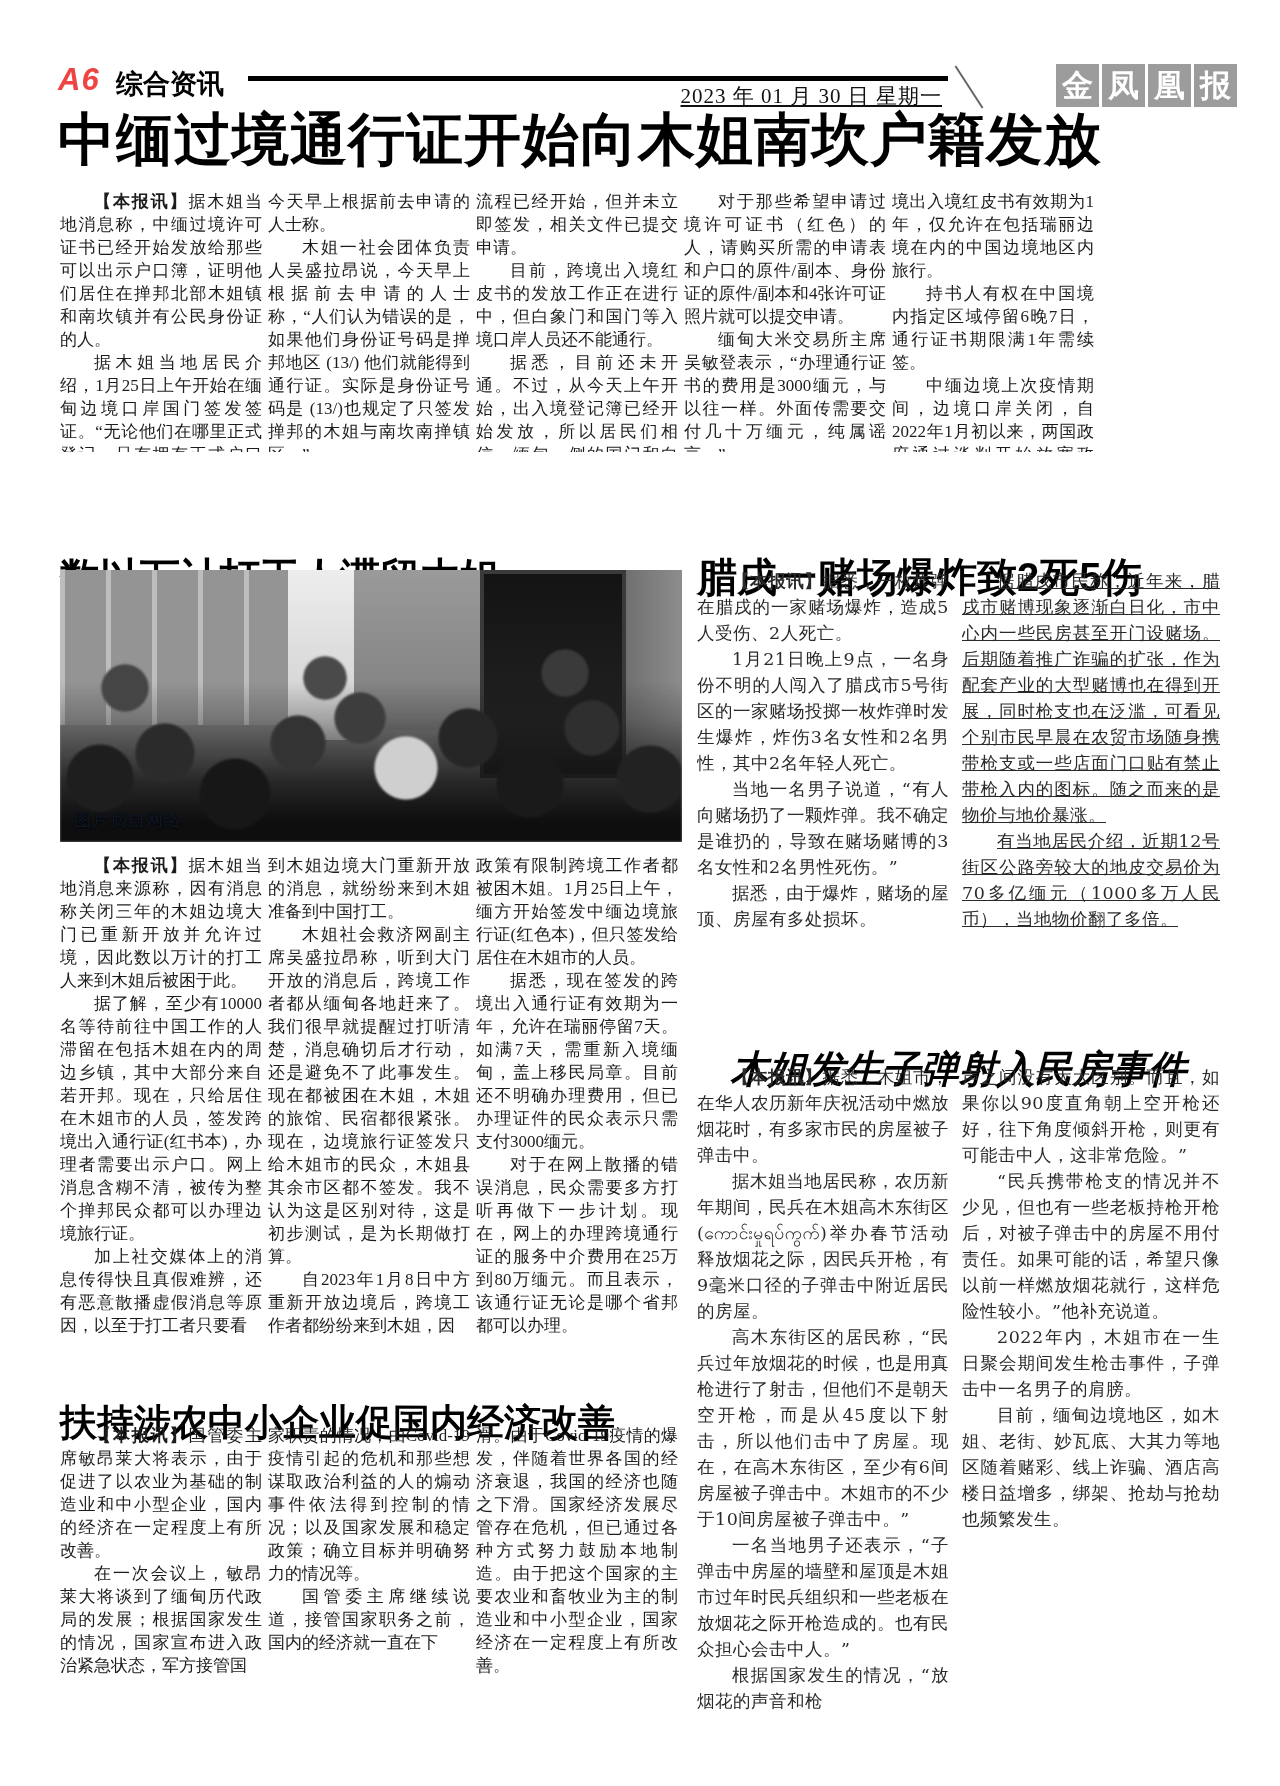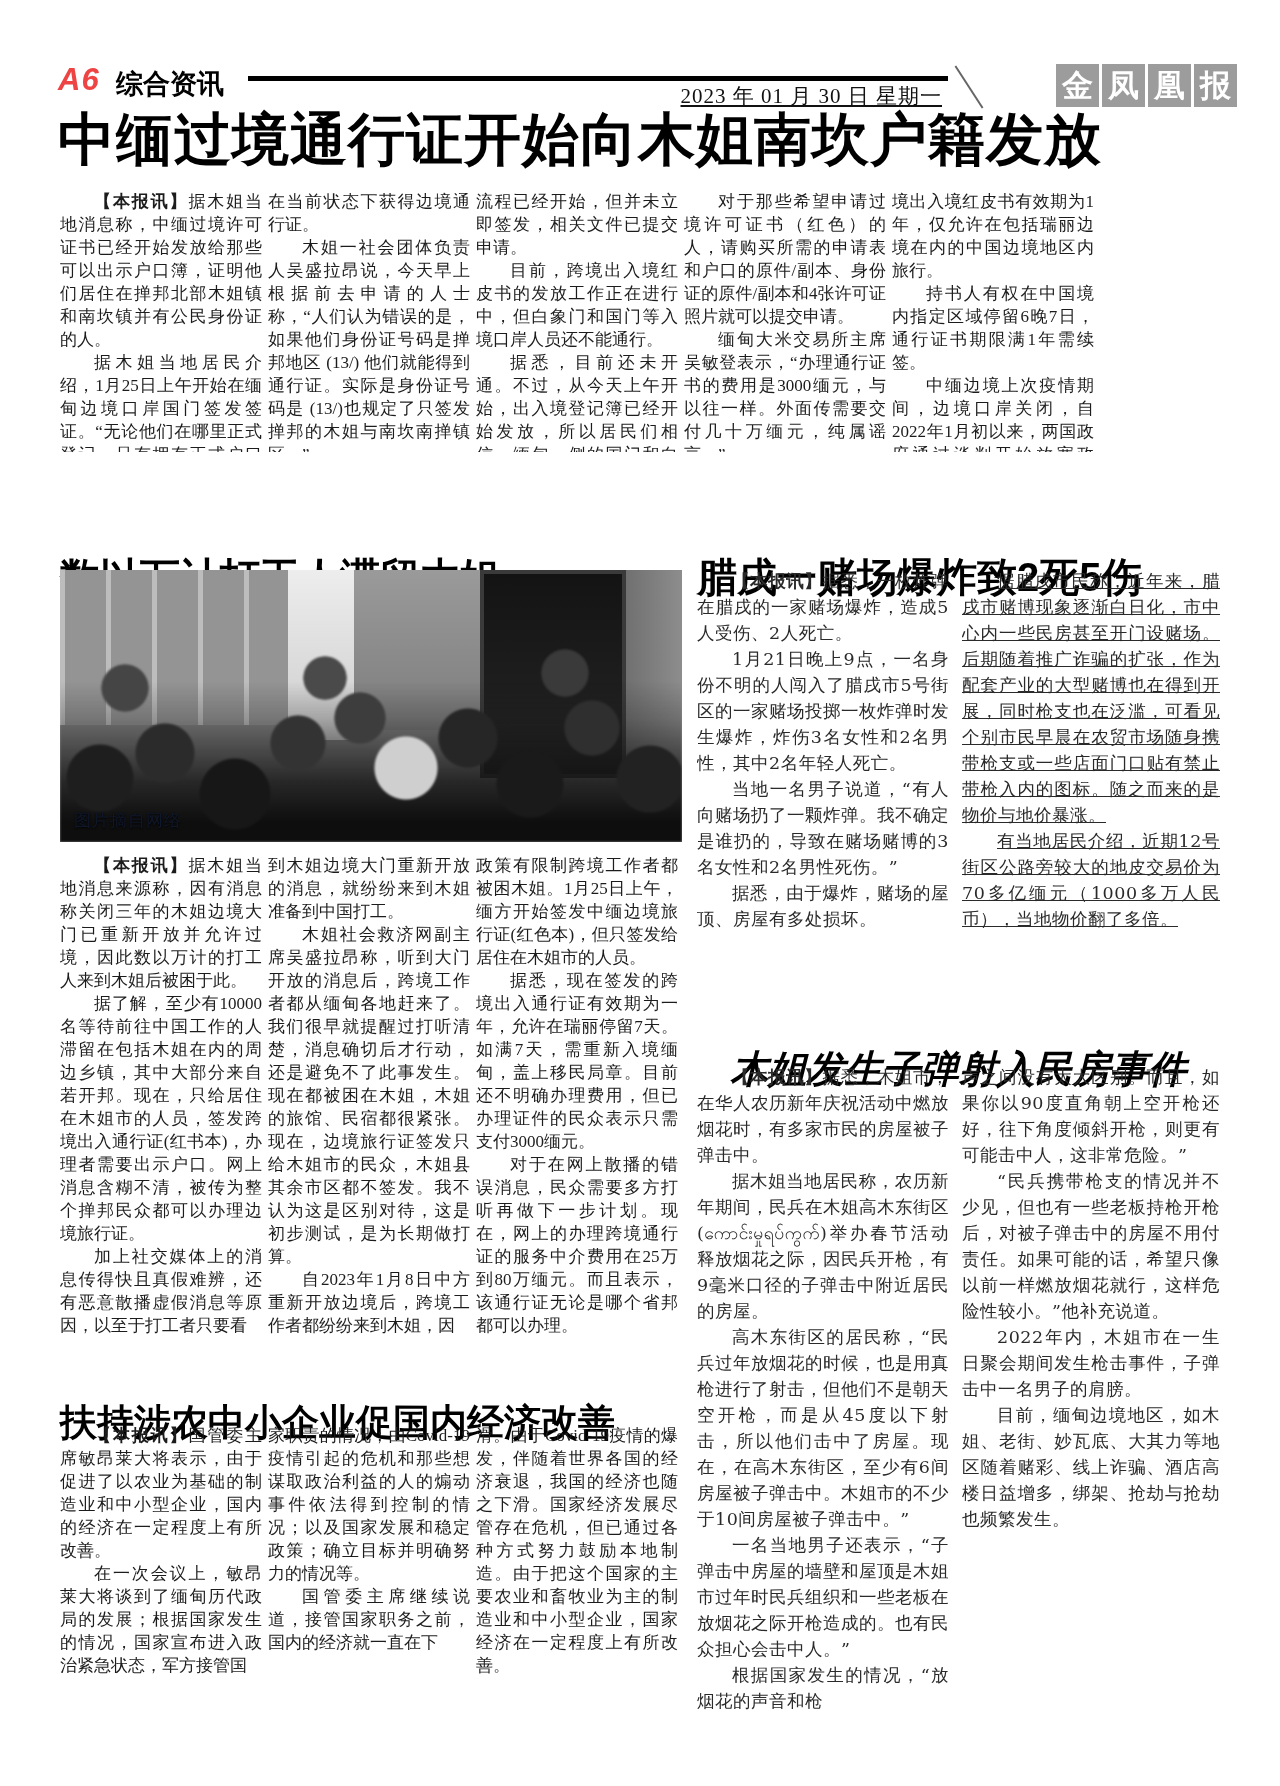--- a/index.html
+++ b/index.html
@@ -87,21 +87,21 @@
     <span class="mast-box">报</span>
   </div>
 
   <h1 class="abs headline-lead" style="left:58px;top:102px;width:1052px;">中缅过境通行证开始向木姐南坎户籍发放</h1>
 
   <div class="col body-song" style="left:60px;top:190px;width:202px;height:262px;">
       <p><b>【本报讯】</b>据木姐当地消息称，中缅过境许可证书已经开始发放给那些可以出示户口簿，证明他们居住在掸邦北部木姐镇和南坎镇并有公民身份证的人。</p>
       <p>据木姐当地居民介绍，1月25日上午开始在缅甸边境口岸国门签发签证。“无论他们在哪里正式登记，只有拥有正式户口并居住在木姐的人才会</p>
     </div>
   <div class="col body-song" style="left:268px;top:190px;width:202px;height:262px;">
-      <p class="cont">在当前状态下获得边境通行证。</p>
+      <p class="cont">今天早上根据前去申请的人士称。</p>
       <p>木姐一社会团体负责人吴盛拉昂说，今天早上根据前去申请的人士称，“人们认为错误的是，如果他们身份证号码是掸邦地区 (13/) 他们就能得到通行证。实际是身份证号码是 (13/)也规定了只签发掸邦的木姐与南坎南掸镇区。”</p>
     </div>
   <div class="col body-song" style="left:476px;top:190px;width:202px;height:262px;">
       <p class="cont">流程已经开始，但并未立即签发，相关文件已提交申请。</p>
       <p>目前，跨境出入境红皮书的发放工作正在进行中，但白象门和国门等入境口岸人员还不能通行。</p>
       <p>据悉，目前还未开通。不过，从今天上午开始，出入境登记簿已经开始发放，所以居民们相信，缅甸一侧的国门和白象门很快就会开放。</p>
     </div>
   <div class="col body-song" style="left:684px;top:190px;width:202px;height:262px;">
       <p>对于那些希望申请过境许可证书（红色）的人，请购买所需的申请表和户口的原件/副本、身份证的原件/副本和4张许可证照片就可以提交申请。</p>
       <p>缅甸大米交易所主席吴敏登表示，“办理通行证书的费用是3000缅元，与以往一样。外面传需要交付几十万缅元，纯属谣言。”</p>

